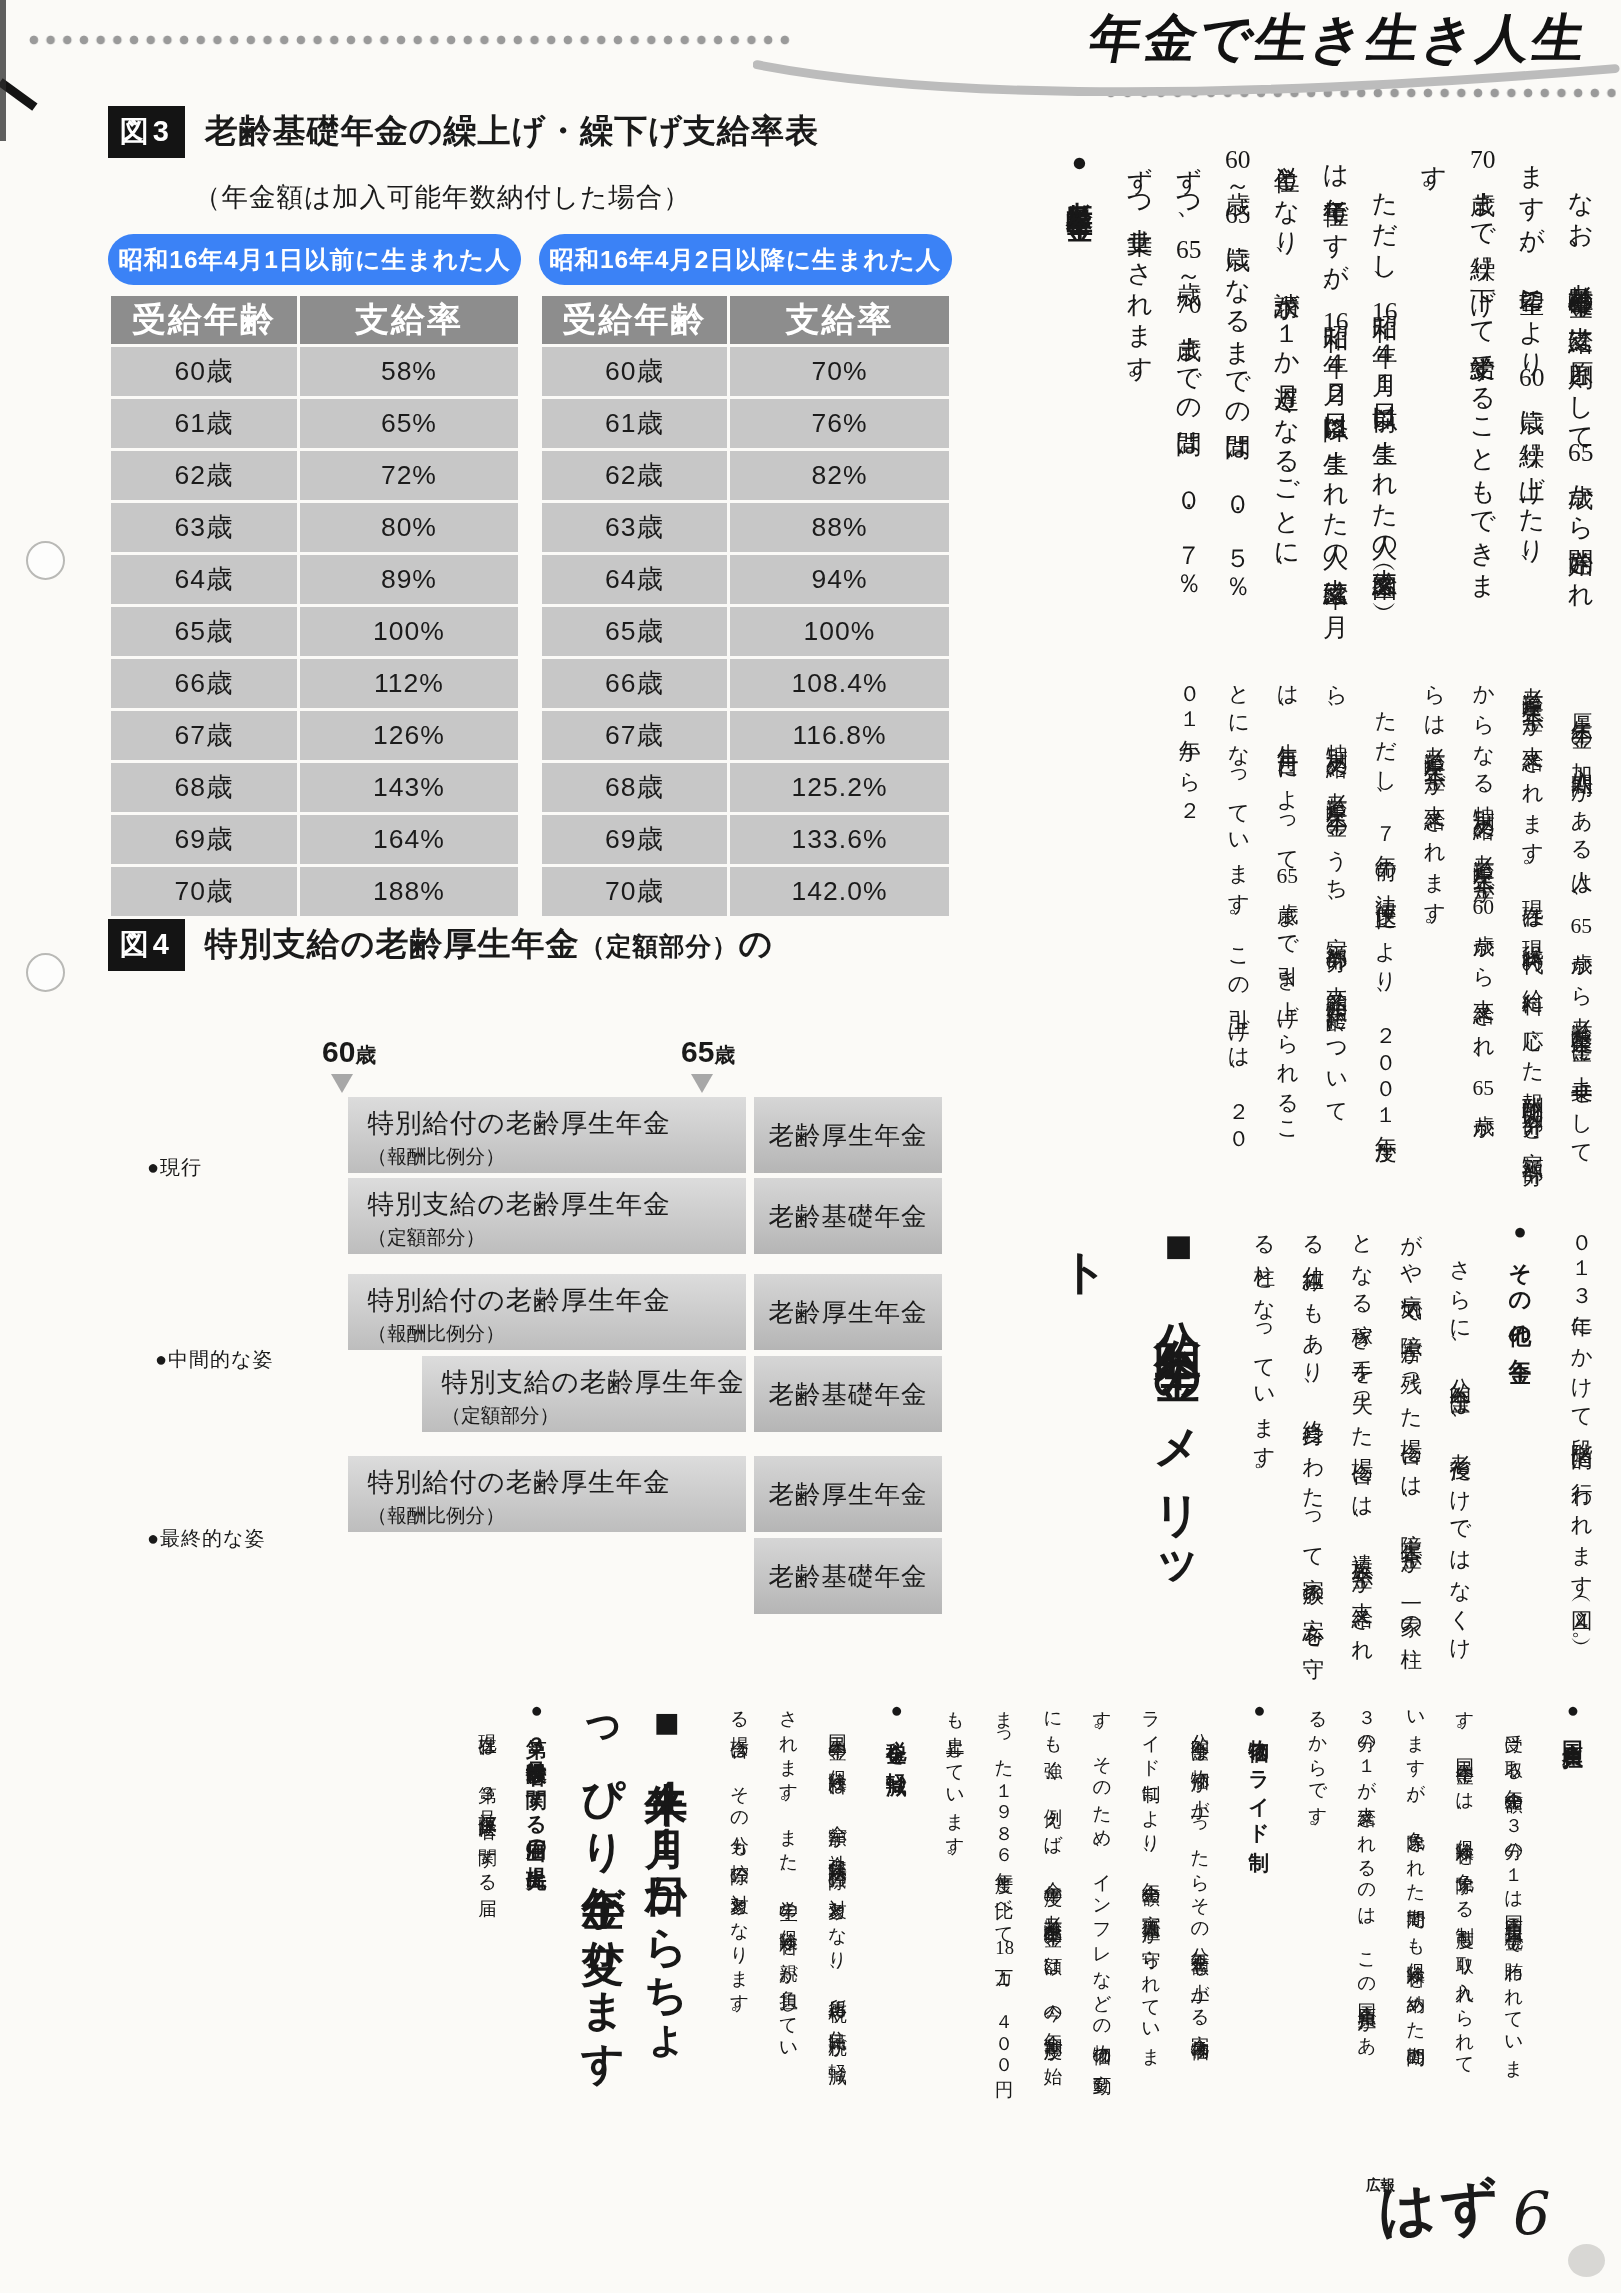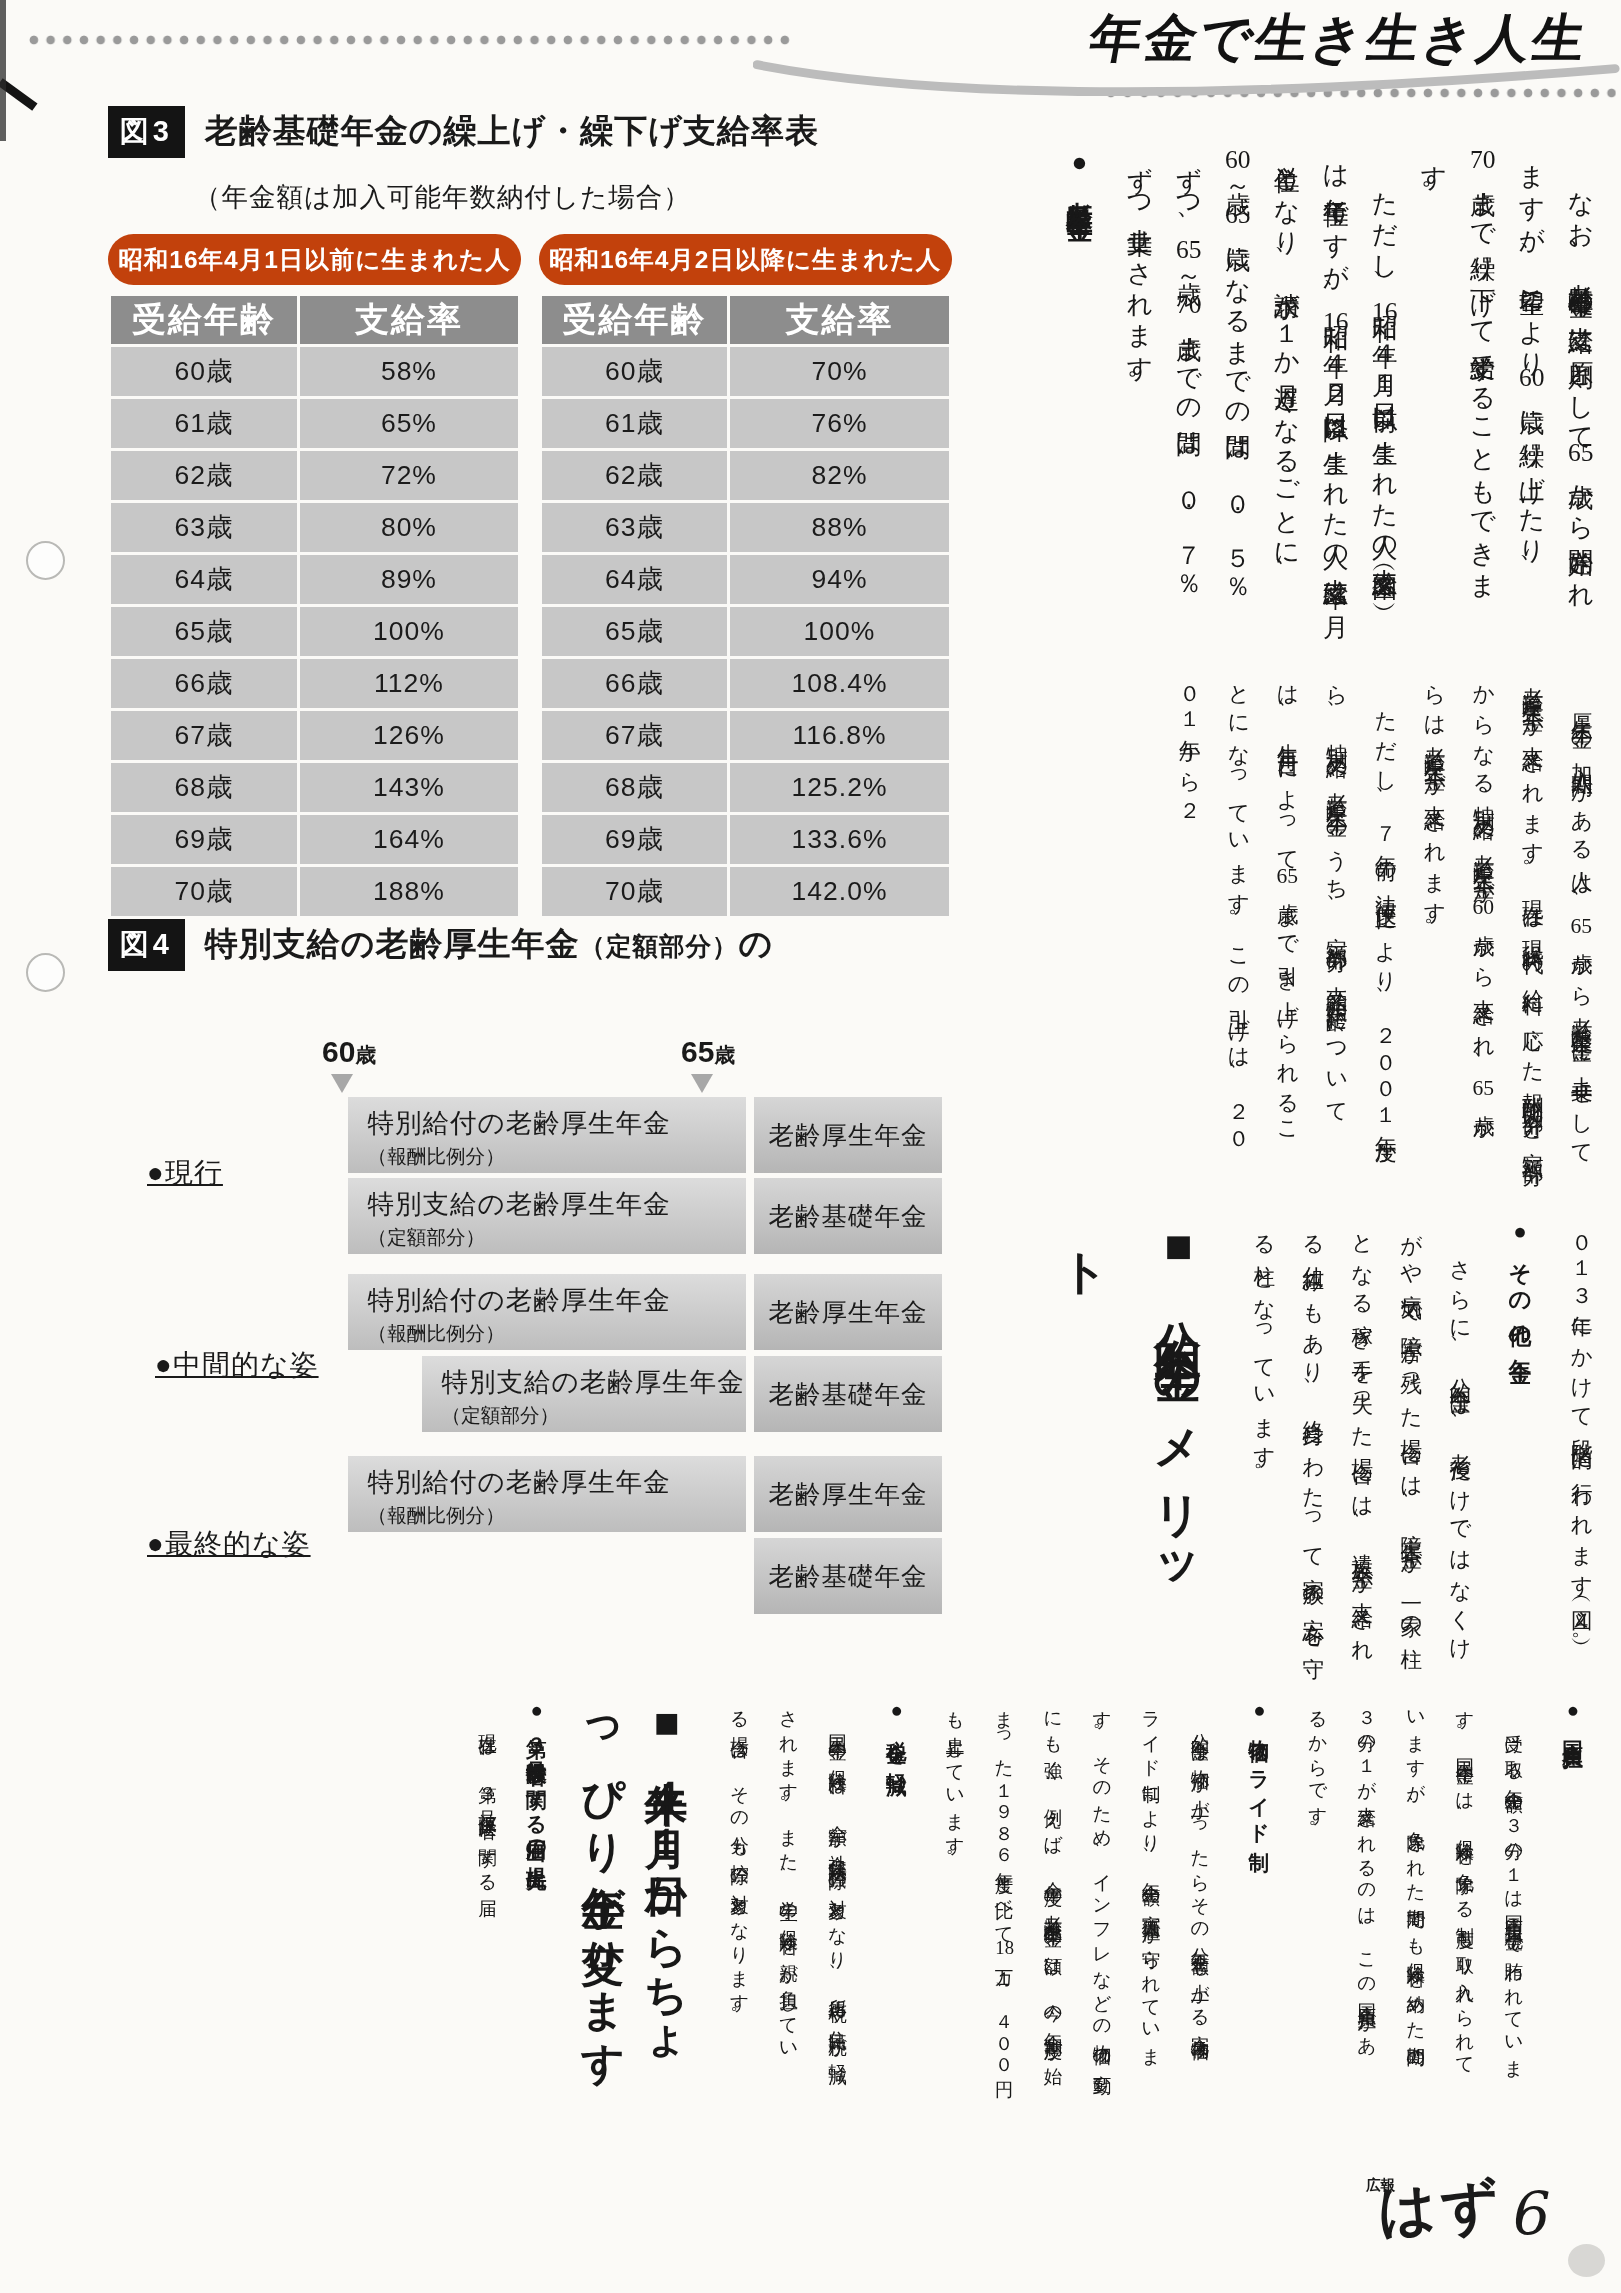--- a/index.html
+++ b/index.html
@@ -28,41 +28,41 @@
         padding:5.9px 11.8px;letter-spacing:3.9px;vertical-align:middle;}
   .figtitle{display:inline-block;font-size:33px;font-weight:bold;margin-left:15.7px;vertical-align:middle;letter-spacing:1px;}
   .figtitle .paren{font-size:25.5px;}
   .figsub{font-size:26.5px;margin:21px 0 0 86px;letter-spacing:1px;}
   .figsub .paren{font-size:25.5px;}
 
   
   .fig3{position:absolute;left:108px;top:106px;width:847px;}
   .fig3-tables{display:flex;gap:17.6px;margin-top:19.6px;}
   .tgroup{width:413px;}
-  .pill{background:#c2410c;color:#fff;font-weight:bold;font-size:24.5px;text-align:center;
+  .pill{background:#3b82f6;color:#fff;font-weight:bold;font-size:24.5px;text-align:center;
         border-radius:25.5px;padding:8.8px 0;letter-spacing:1px;}
   table.rates{width:100%;border-collapse:separate;border-spacing:3.9px;margin-top:7.8px;}
   table.rates th{background:#8d8d8d;color:#fff;font-size:34px;font-weight:bold;height:43px;letter-spacing:2px;}
   table.rates td{background:#c7c7c7;color:#1b1b1b;font-size:26.5px;text-align:center;height:47px;letter-spacing:1px;}
   .colage{width:46%;} .colrate{width:54%;}
 
   
   .fig4{position:absolute;left:108px;top:919px;width:863px;height:735px;}
   .agemark{position:absolute;font-weight:bold;white-space:nowrap;}
   .agemark .num{font-size:30px;} .agemark .unit{font-size:20.6px;}
   .tri{position:absolute;width:0;height:0;border-left:11.8px solid transparent;
        border-right:11.8px solid transparent;border-top:19.6px solid #a7a7a7;}
   .frow{position:absolute;height:76px;}
   .lbox{position:absolute;height:76px;background:linear-gradient(180deg,#dcdcdc,#bdbdbd);
         padding:7.8px 0 0 19.6px;box-sizing:border-box;}
   .lbox .main{font-size:26.5px;letter-spacing:1px;}
   .lbox .sub{font-size:19.6px;margin-top:2px;}
   .rbox{position:absolute;left:646px;width:188px;height:76px;background:linear-gradient(180deg,#d6d6d6,#b5b5b5);
         display:flex;align-items:center;justify-content:center;font-size:25.5px;letter-spacing:1px;}
-  .glabel{position:absolute;left:39px;font-size:28px;letter-spacing:1px;white-space:nowrap;text-decoration:underline;}
+  .glabel{position:absolute;left:39px;font-size:20px;letter-spacing:1px;white-space:nowrap;}
 
   
   .vband{position:absolute;writing-mode:vertical-rl;text-orientation:mixed;
          font-family:"Liberation Serif",serif;color:#181818;}
   .vband > *{height:100%;}
   .tcy{text-combine-upright:all;}
   .vp{line-height:49px;}
   .vh{font-family:"Liberation Sans",sans-serif;font-weight:bold;line-height:57px;margin:0 7.8px;}
 
   .vband1{top:147px;right:15.7px;height:453px;}

